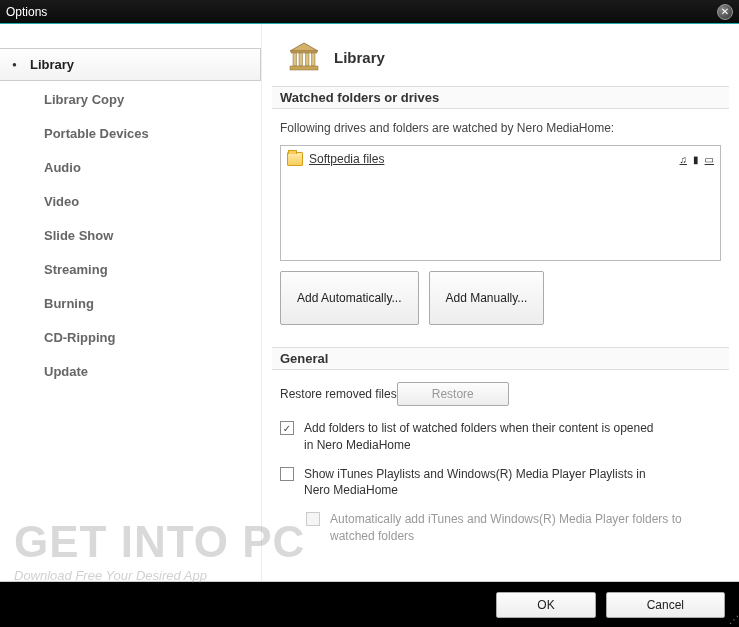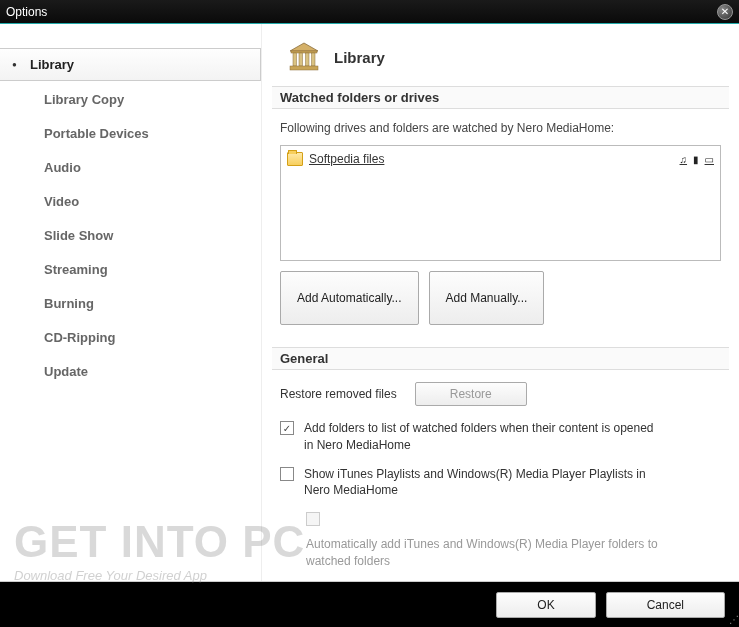--- a/index.html
+++ b/index.html
@@ -147,39 +147,38 @@
       border: 1px solid #aaa;
       border-radius: 2px;
       cursor: pointer;
       color: #222;
     }
     .btn.disabled { color: #999; cursor: default; text-align: right; }
     
     .form-row {
       display: flex;
       align-items: center;
-      gap: 18px;
       padding-left: 8px;
       margin-bottom: 14px;
       font-size: 12px;
       color: #333;
     }
     .form-row .btn { padding: 4px 34px; }
     
     .check-row {
       display: flex;
       align-items: flex-start;
       gap: 10px;
       padding-left: 8px;
       margin-bottom: 12px;
       font-size: 12px;
       color: #333;
     }
     .check-row.indented { padding-left: 34px; }
-    .check-row.disabled { color: #999; flex-direction: column; }
+    .check-row.disabled { color: #999; }
     .checkbox {
       width: 14px; height: 14px;
       border: 1px solid #888;
       background: #fff;
       flex-shrink: 0;
       margin-top: 1px;
       display: flex; align-items: center; justify-content: center;
       font-size: 10px; color: #444;
     }
     .checkbox.disabled { border-color: #ccc; background: #f5f5f5; }

